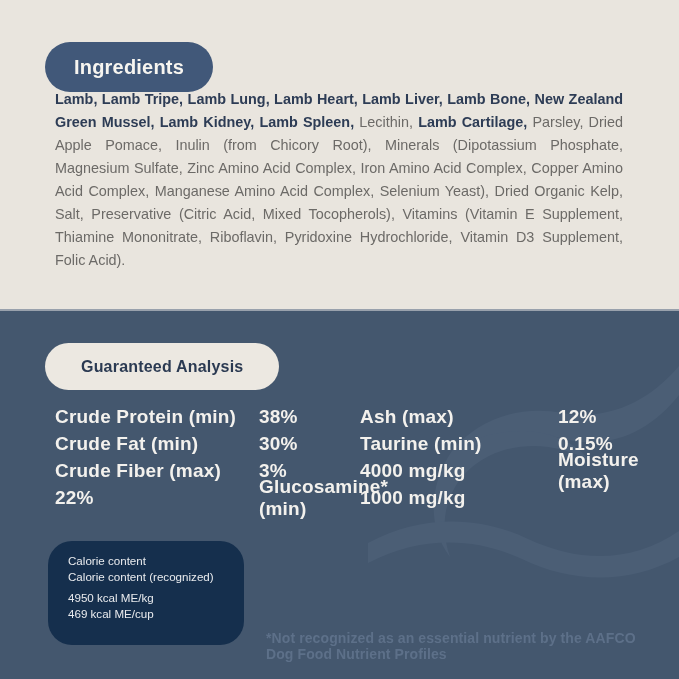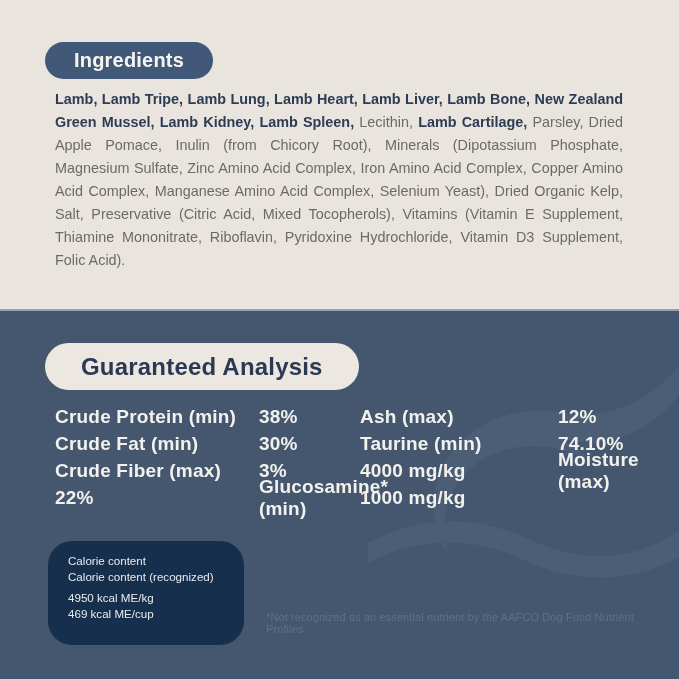--- a/index.html
+++ b/index.html
@@ -29,21 +29,21 @@
     display: inline-flex;
     align-items: center;
     justify-content: center;
     border-radius: 28px;
     white-space: nowrap;
     font-weight: 700;
     letter-spacing: 0.2px;
   }
   .pill-dark {
     left: 45px; top: 42px;
-    height: 37px;
+    height: 50px;
     padding: 0 29px;
     background: #415879;
     color: #f7f5f0;
     font-size: 20px;
   }
   .ingredients-text {
     position: absolute;
     left: 55px; top: 88px;
     width: 568px;
     margin: 0;
@@ -76,21 +76,21 @@
     width: 679px;
     height: 368px;
     pointer-events: none;
   }
   .pill-light {
     left: 45px; top: 32px;
     height: 47px;
     padding: 0 36px;
     background: #ece8e1;
     color: #2b3a52;
-    font-size: 24px;
+    font-size: 16px;
   }
   .ga-grid {
     position: absolute;
     left: 55px; top: 92px;
     width: 602px;
     display: grid;
     grid-template-columns: 204px 101px 198px 1fr;
     grid-auto-rows: 27px;
     align-items: center;
     color: #f3f1ed;
@@ -107,25 +107,26 @@
     border-radius: 24px;
     background: #152f4d;
     color: #e9ebee;
     padding: 12px 14px 0 20px;
     font-size: 11.6px;
     line-height: 15.5px;
   }
   .cal-gap { height: 6px; }
   .footnote {
     position: absolute;
-    left: 266px; top: 300px;
+    left: 266px; top: 319px;
     width: 400px;
     color: #5d7089;
-    font-size: 11px;
+    font-size: 14px;
     letter-spacing: 0.1px;
+    font-weight: bold;
   }
 </style>
 </head>
 <body>
 
 <div class="frame">
 
   <section class="section-light">
     <div class="pill pill-dark">
       <span>Ingredients</span>
@@ -154,21 +155,21 @@
 
     <div class="ga-grid">
       <span>Crude Protein (min)</span>
       <span>38%</span>
       <span>Ash (max)</span>
       <span>12%</span>
 
       <span>Crude Fat (min)</span>
       <span>30%</span>
       <span>Taurine (min)</span>
-      <span>74.10%</span>
+      <span>0.15%</span>
 
       <span>Crude Fiber (max)</span>
       <span>3%</span>
       <span>4000 mg/kg</span>
 
       <span>Moisture (max)</span>
       <span>22%</span>
       <span>Glucosamine* (min)</span>
       <span>1000 mg/kg</span>
     </div>

